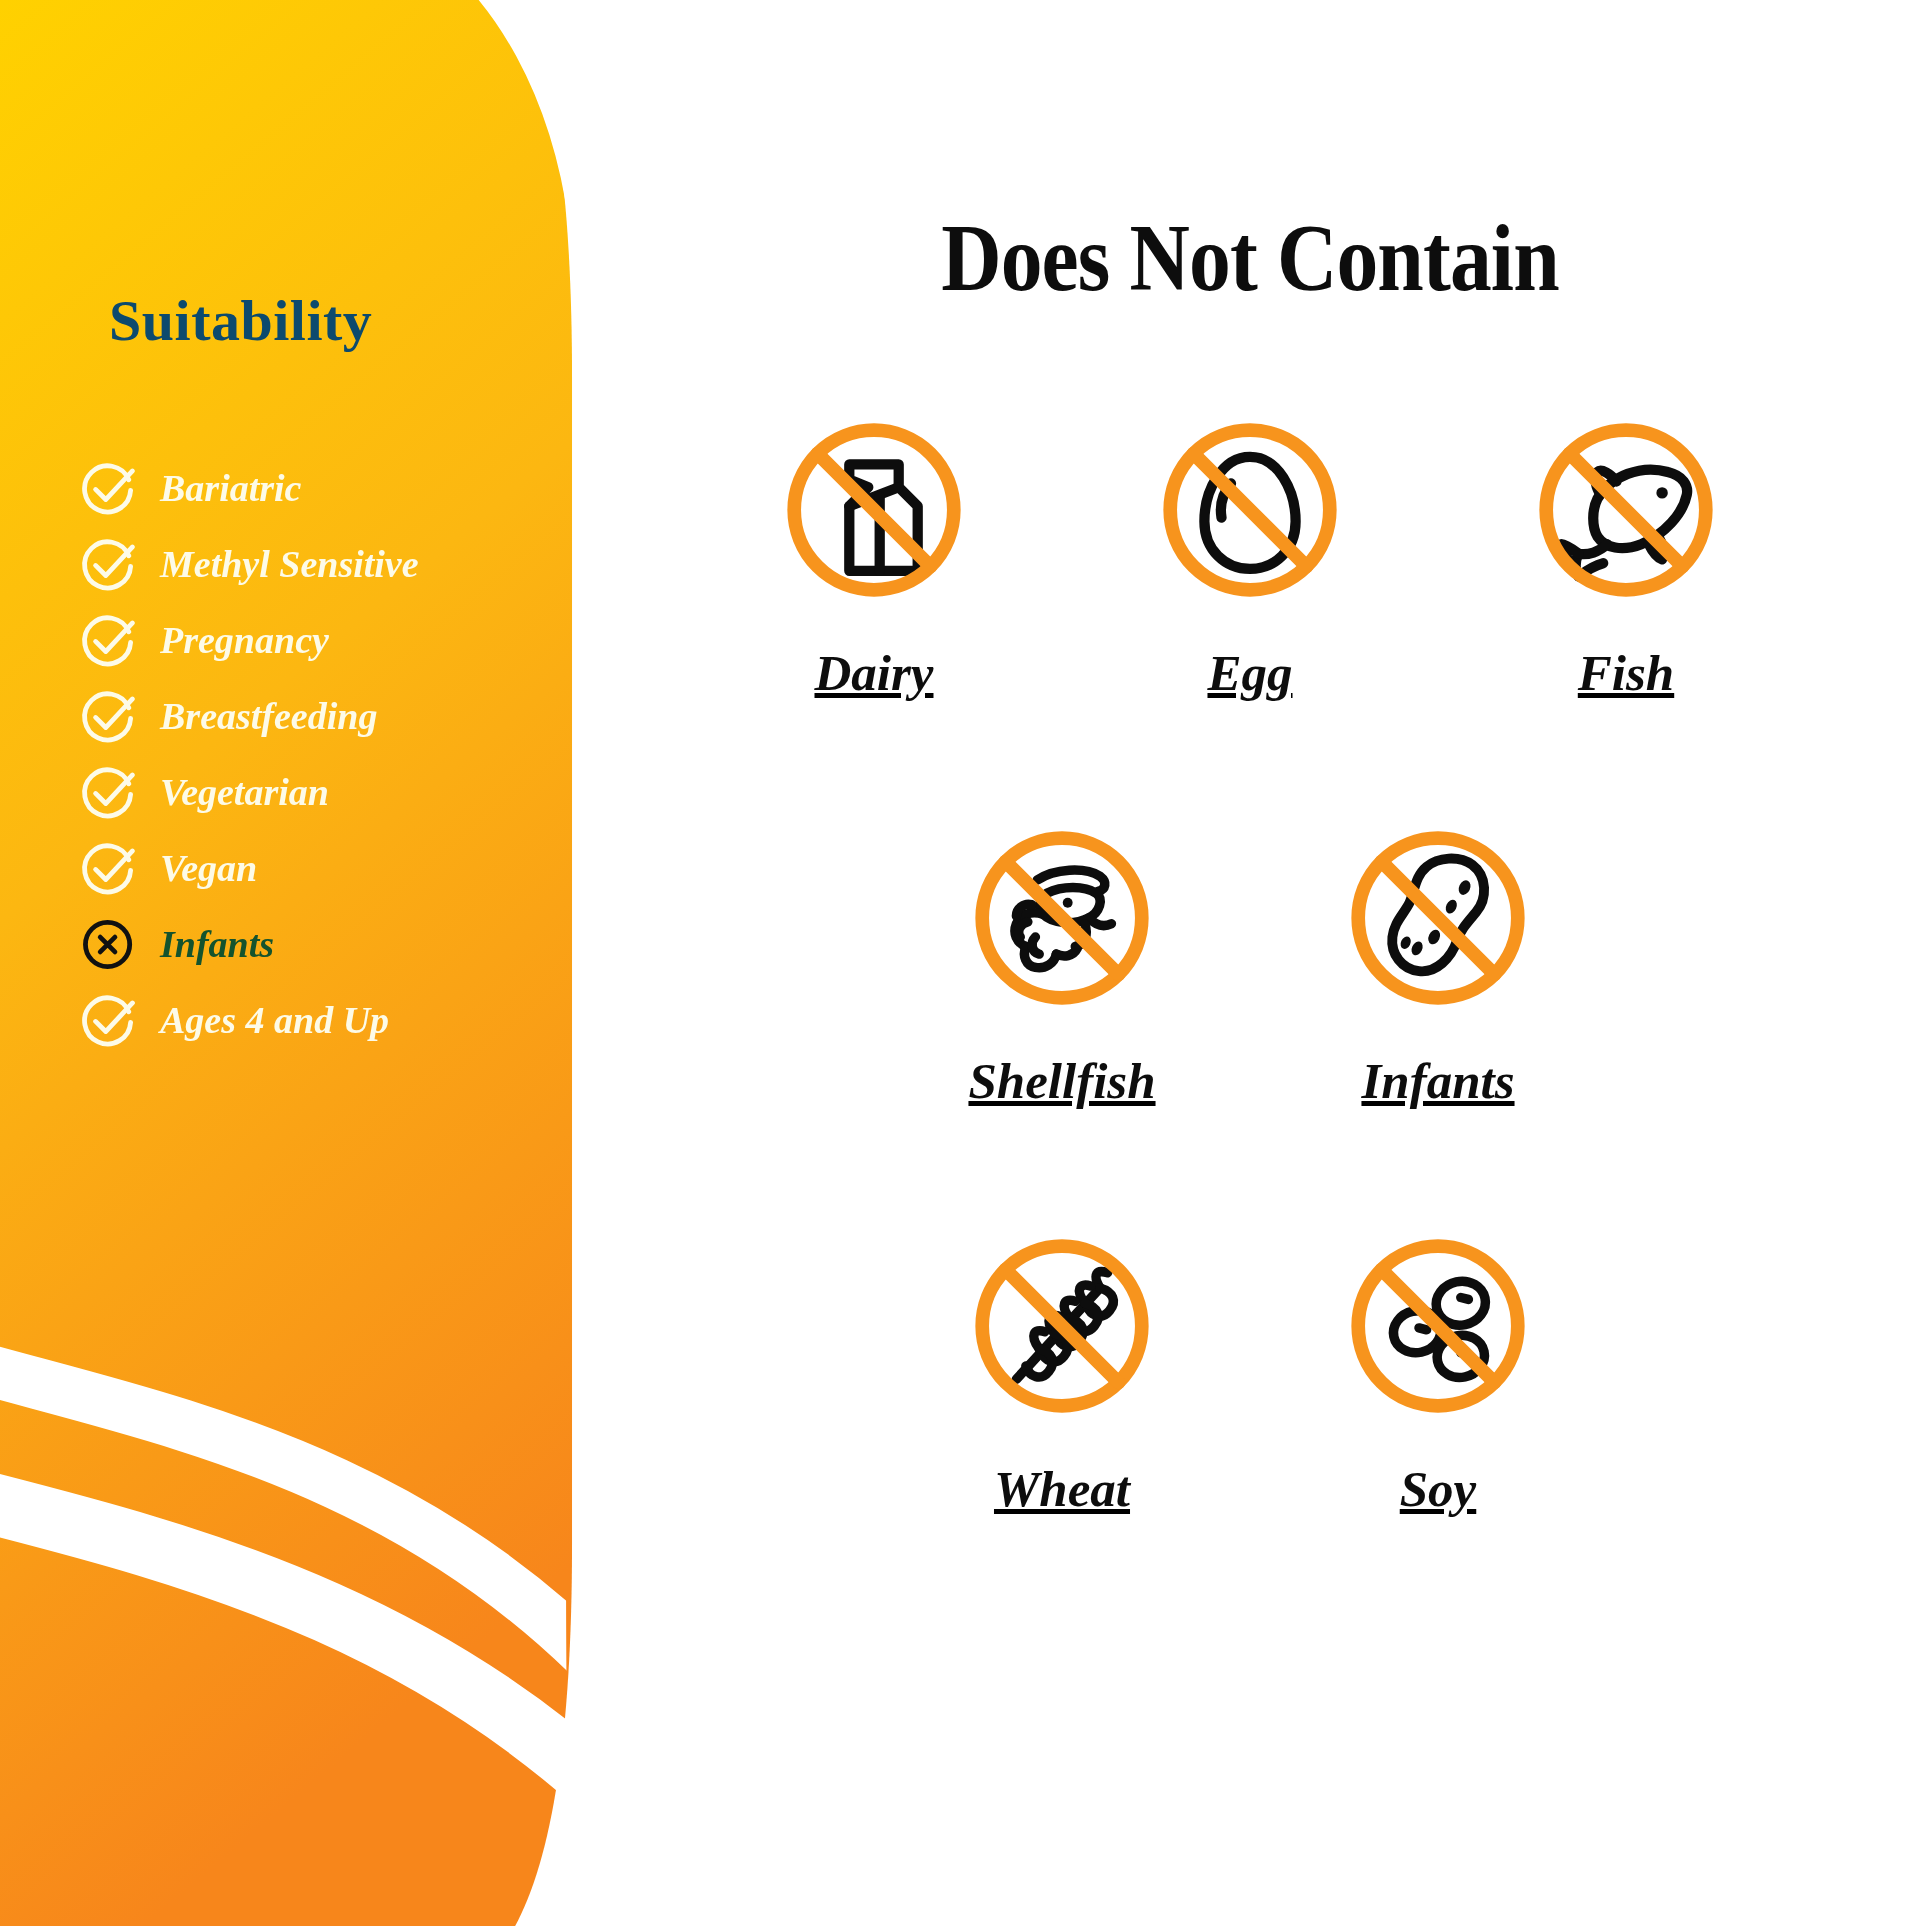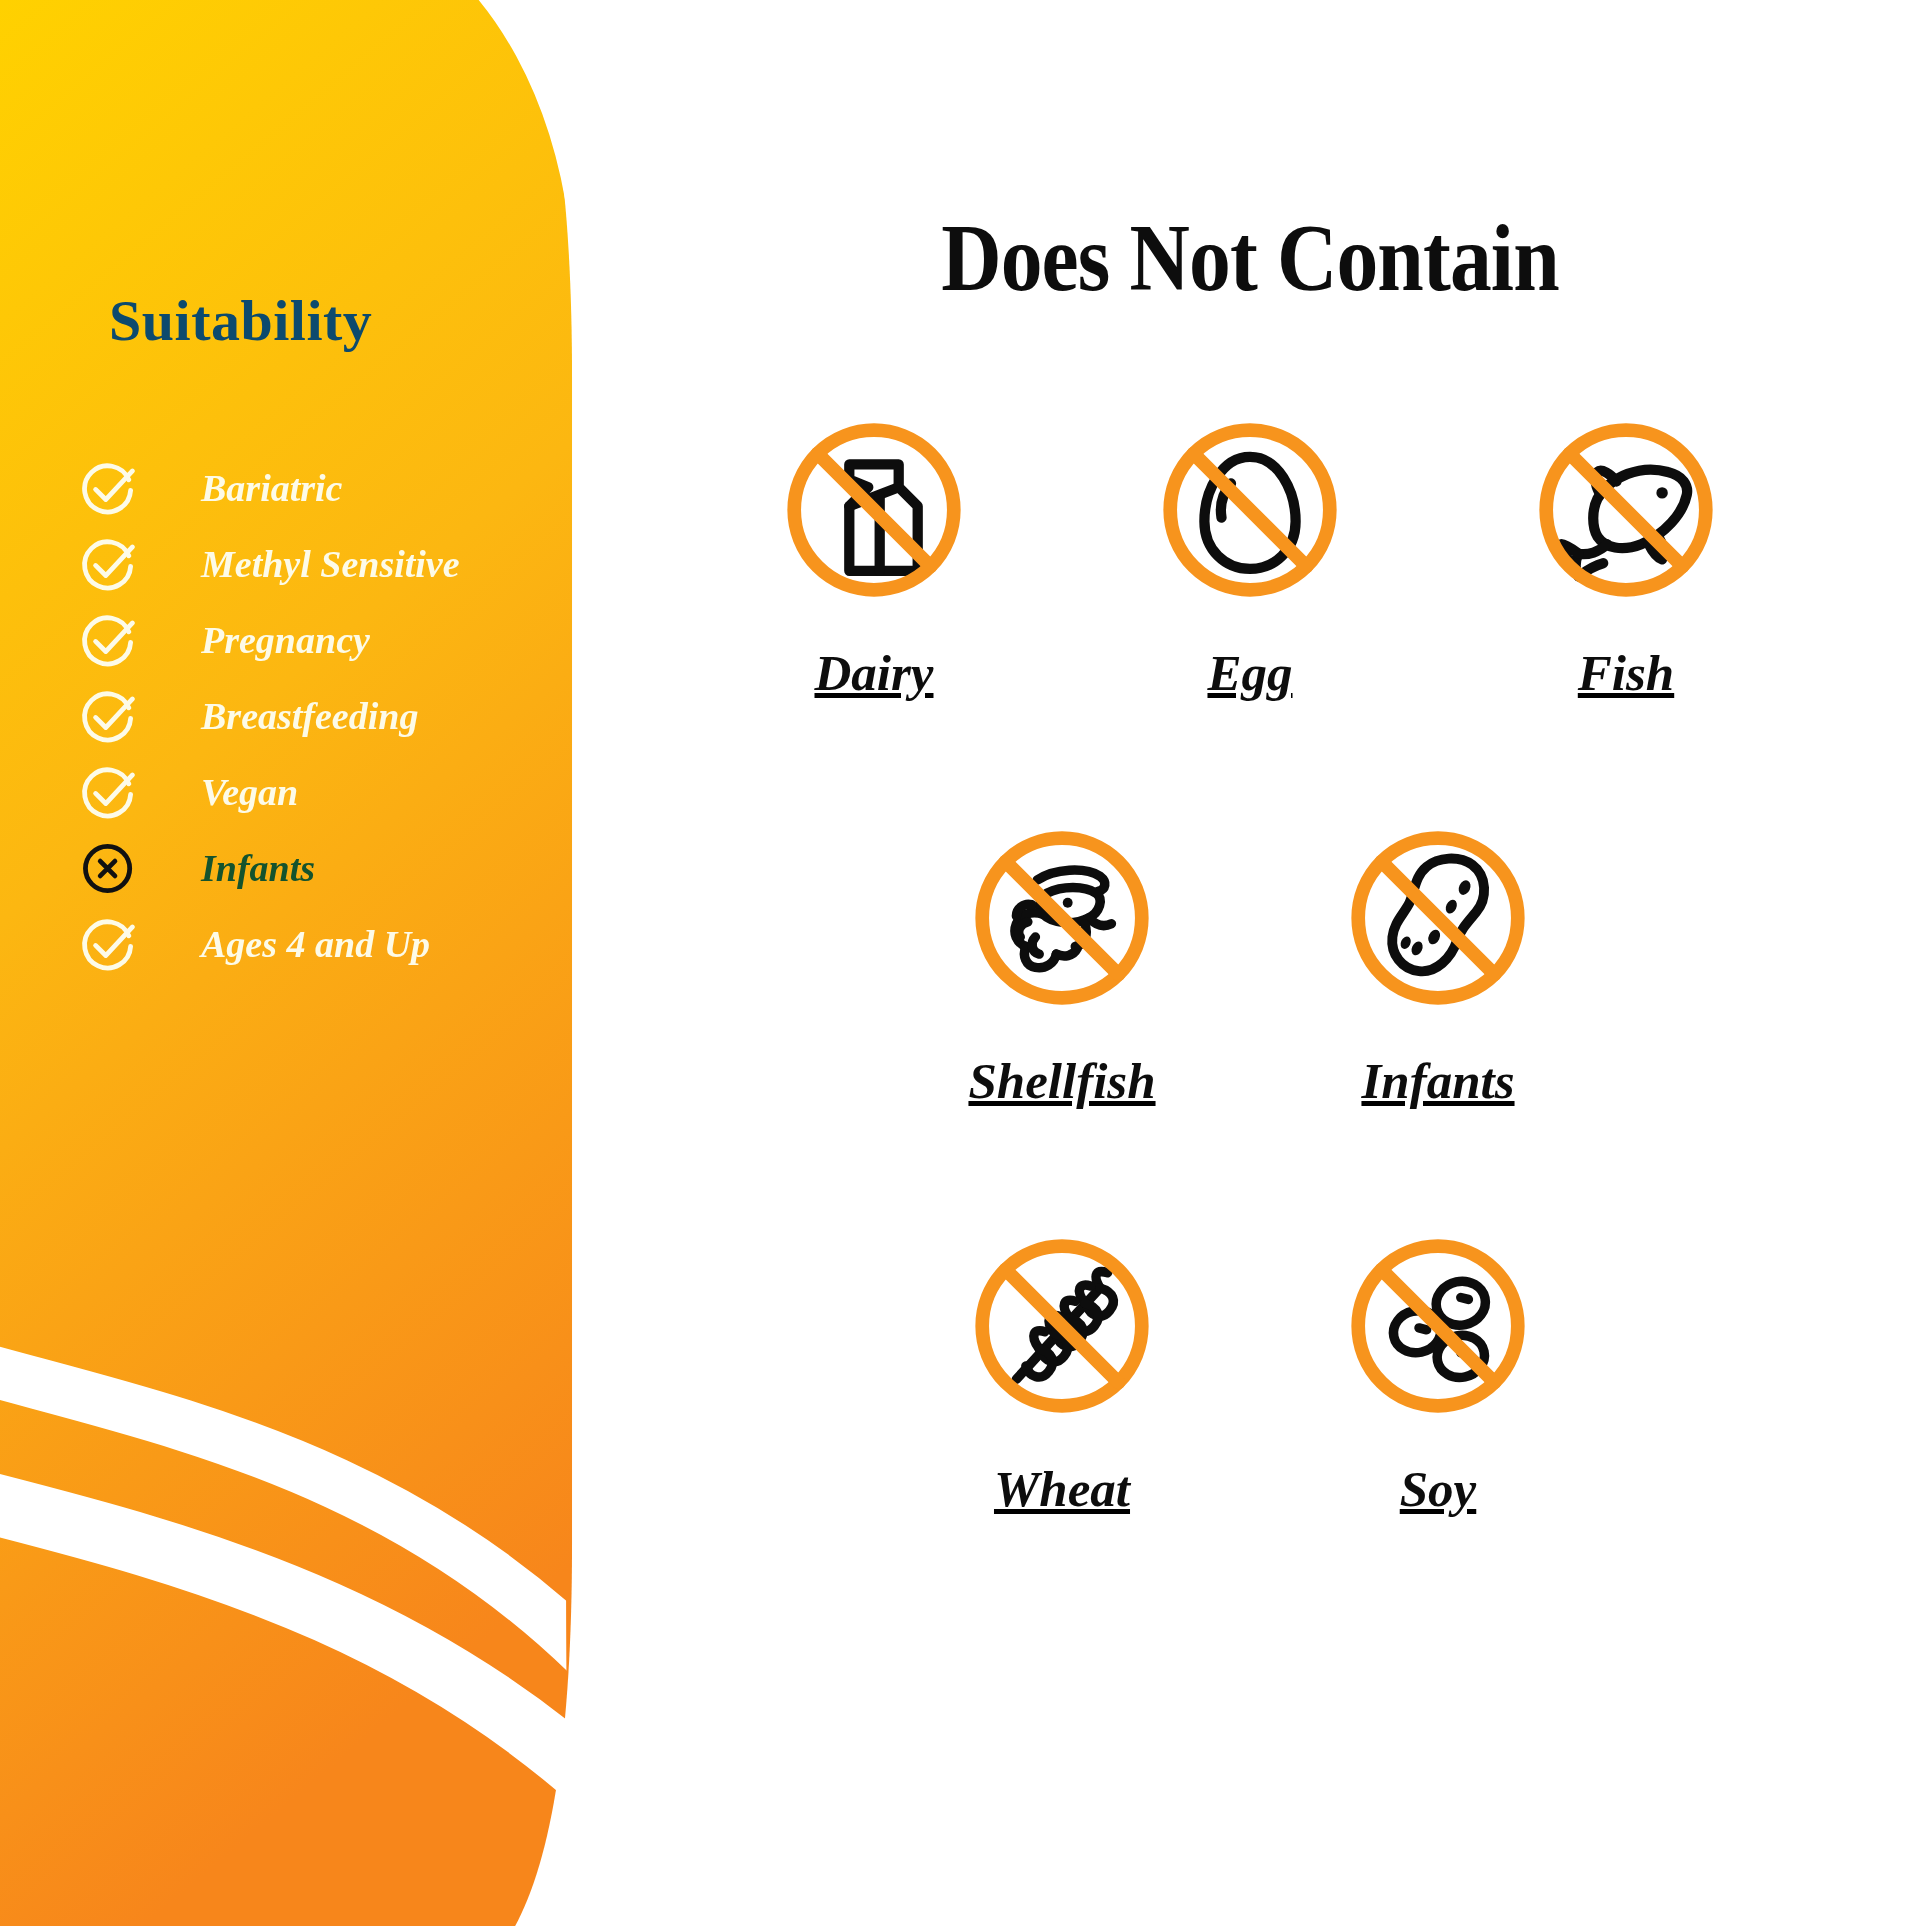--- a/index.html
+++ b/index.html
@@ -26,21 +26,21 @@
     position:absolute;left:109px;top:287px;
     font-size:58px;font-weight:bold;color:#0c4a6e;
     letter-spacing:0.5px;
     font-family:"Liberation Serif", serif;
   }
 
   .suit-list{
     position:absolute;left:79px;top:450px;width:465px;
   }
   .suit-row{
-    display:flex;align-items:center;height:76px;gap:41px;
+    display:flex;align-items:center;height:76px;
   }
   .suit-ico{
     width:59px;height:59px;flex:0 0 59px;margin-right:22px;
     position:relative;
   }
   .suit-ico svg{display:block;width:59px;height:59px;overflow:visible;}
   .suit-label{
     font-size:38px;font-style:italic;font-weight:bold;color:#fdfbe8;
     font-family:"Liberation Serif", serif;
     white-space:nowrap;line-height:1;
@@ -159,20 +159,31 @@
             <svg viewBox="0 0 64 64">
                 <g fill="none" stroke="#FDFBE8" stroke-width="5.2" stroke-linecap="round" stroke-linejoin="round">
                   <path d="M54,22.5 A25,25 0 1 0 56,34"></path>
                   <path d="M18,33 L29,44 L58,13"></path>
                 </g>
               </svg>
           </span>
           <span class="suit-label">Breastfeeding</span>
         </div>
 
+        <div class="suit-row">
+          <span class="suit-ico">
+            <svg viewBox="0 0 64 64">
+                <g fill="none" stroke="#FDFBE8" stroke-width="5.2" stroke-linecap="round" stroke-linejoin="round">
+                  <path d="M54,22.5 A25,25 0 1 0 56,34"></path>
+                  <path d="M18,33 L29,44 L58,13"></path>
+                </g>
+              </svg>
+          </span>
+          <span class="suit-label">Vegetarian</span>
+        </div>
 
         <div class="suit-row">
           <span class="suit-ico">
             <svg viewBox="0 0 64 64">
                 <g fill="none" stroke="#FDFBE8" stroke-width="5.2" stroke-linecap="round" stroke-linejoin="round">
                   <path d="M54,22.5 A25,25 0 1 0 56,34"></path>
                   <path d="M18,33 L29,44 L58,13"></path>
                 </g>
               </svg>
           </span>

